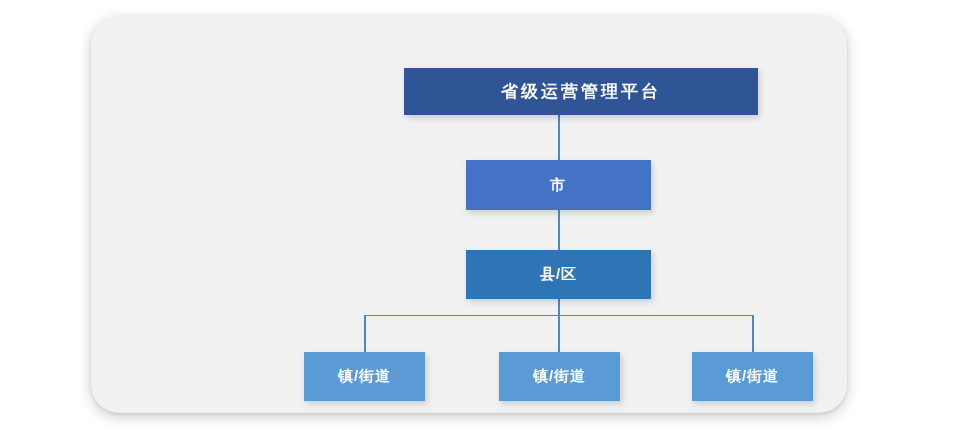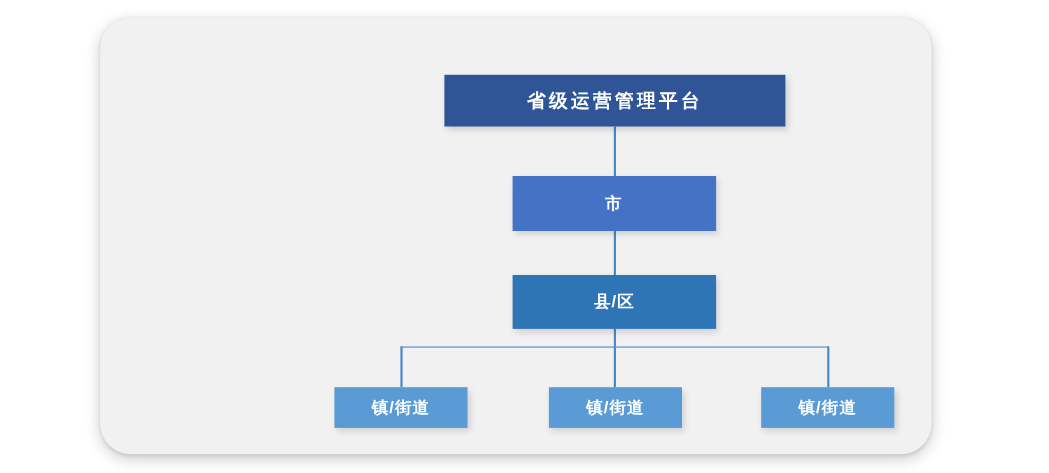--- a/index.html
+++ b/index.html
@@ -19,24 +19,24 @@
     box-shadow: 0 4px 14px rgba(0,0,0,0.20), 0 1px 3px rgba(0,0,0,0.10);
   }
 
   .node {
     position: absolute;
     display: flex; align-items: center; justify-content: center;
     color: #ffffff; font-weight: bold;
     box-shadow: 2px 3px 6px rgba(0,0,0,0.15);
     box-sizing: border-box;
   }
-  .node-root   { left: 313px; top: 52px;  width: 310px; height: 47px; font-size: 17px; letter-spacing: 3px; }
+  .node-root   { left: 313px; top: 52px;  width: 354px; height: 47px; font-size: 17px; letter-spacing: 3px; }
   .node-city   { left: 375px; top: 144px; width: 185px; height: 50px; font-size: 15px; letter-spacing: 2px; }
   .node-county { left: 375px; top: 234px; width: 185px; height: 49px; font-size: 15px; letter-spacing: 1px; text-align: center; }
-  .node-town   { top: 336px; width: 121px; height: 37px; font-size: 15px; letter-spacing: 1px; text-align: center; }
+  .node-town   { top: 336px; width: 121px; height: 49px; font-size: 15px; letter-spacing: 1px; text-align: center; }
   .town-1 { left: 213px; }
   .town-2 { left: 408px; }
   .town-3 { left: 601px; }
 
   .line { position: absolute; }
   .vline { width: 1.5px; }
   .hline { height: 1.5px; }
   .seg-root-city   { left: 467px; top: 99px;  height: 45px; }
   .seg-city-county { left: 467px; top: 194px; height: 40px; }
   .seg-county-bus  { left: 467px; top: 283px; height: 16px; }

